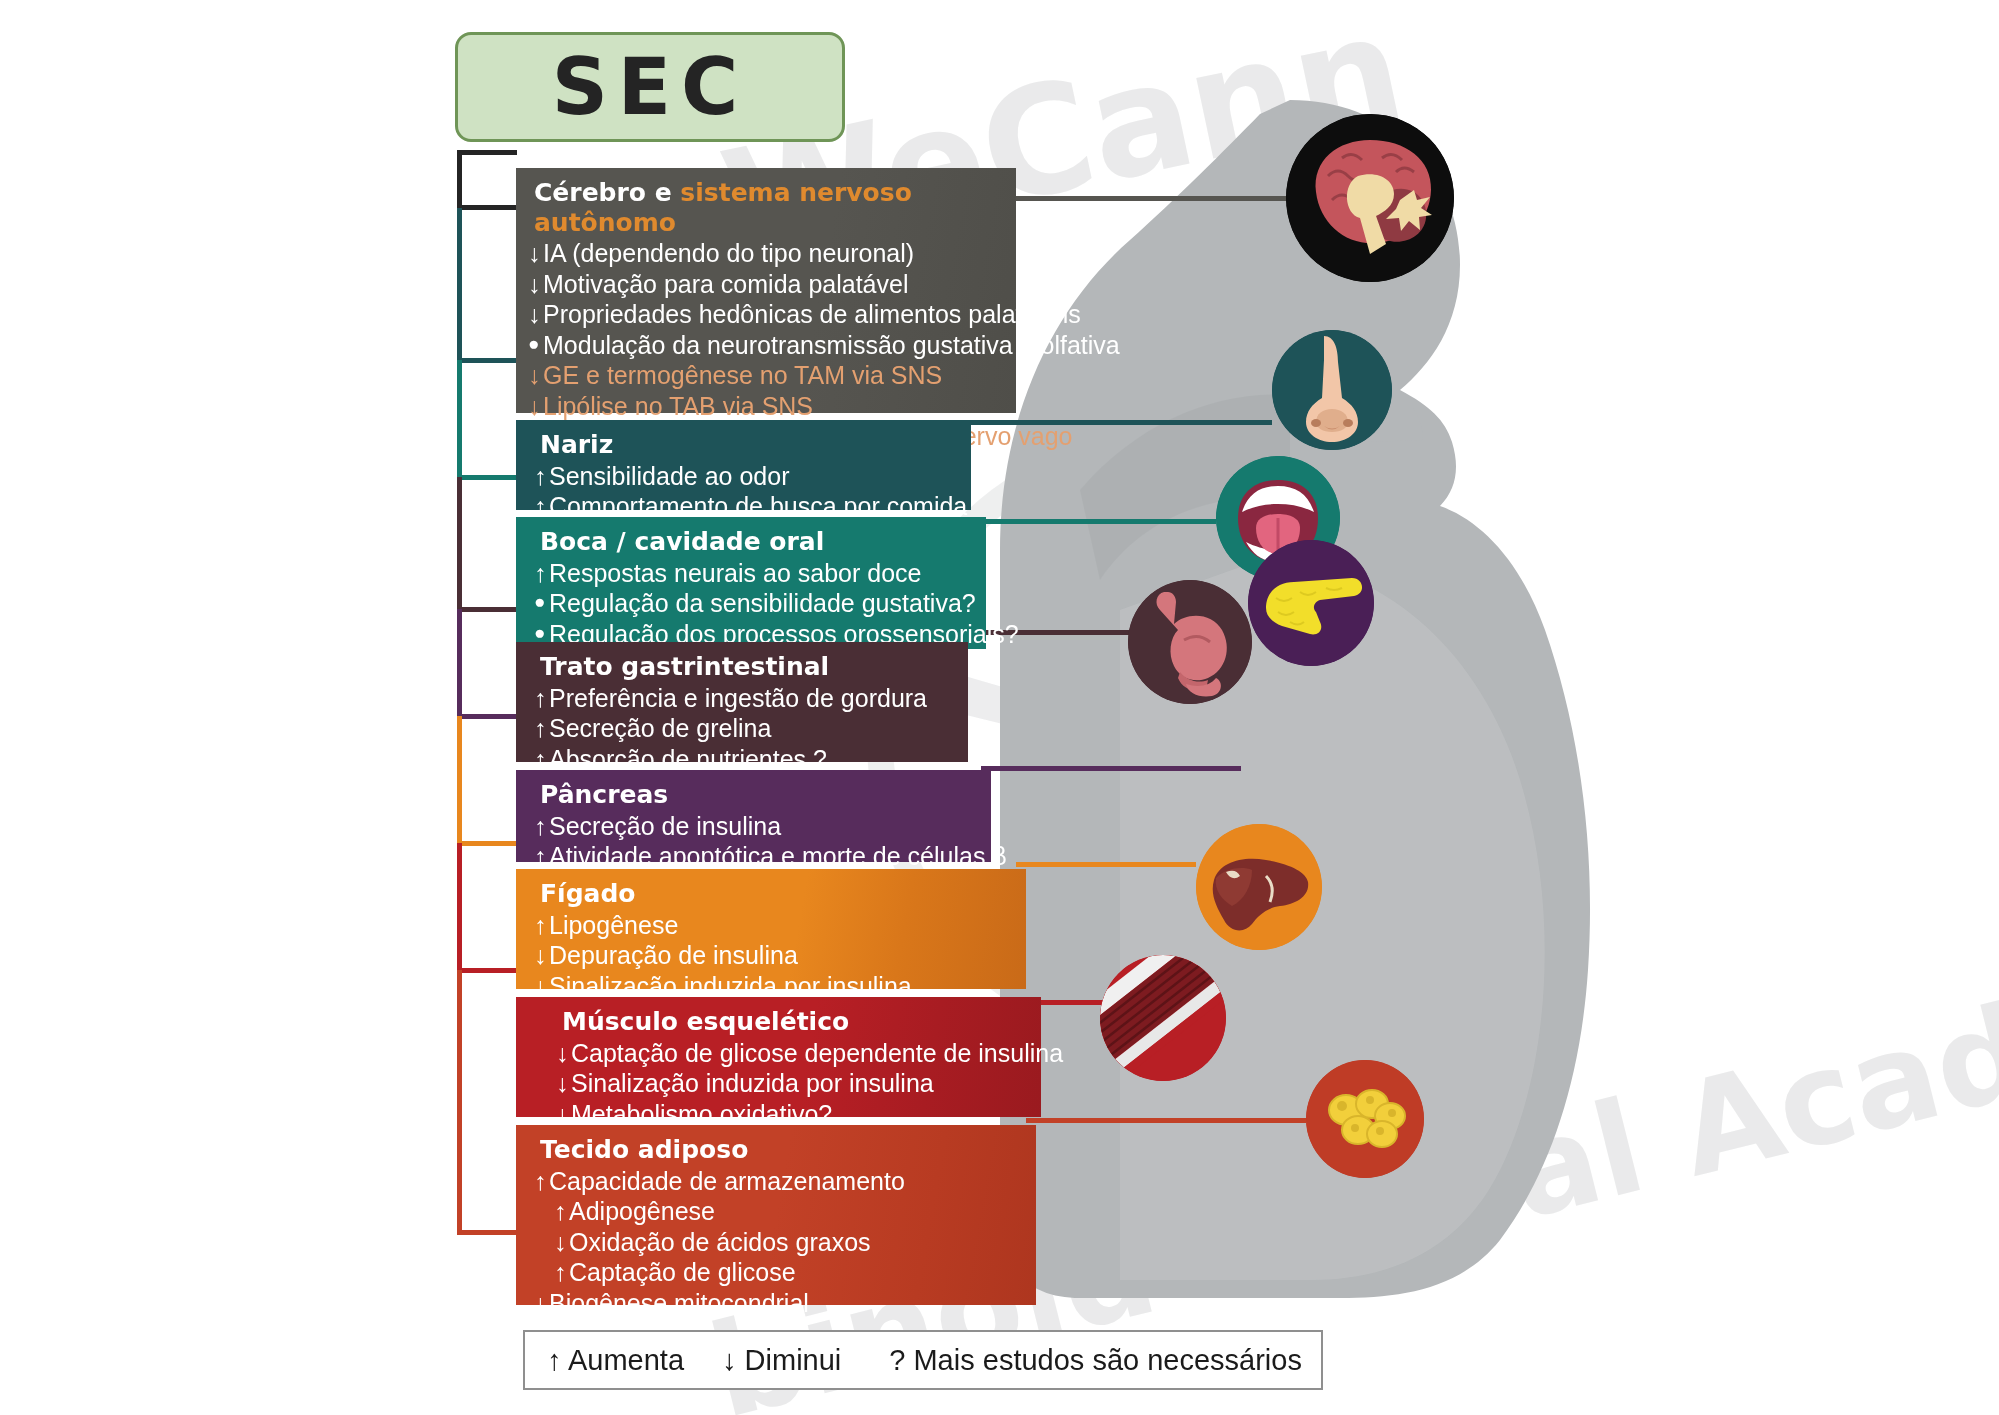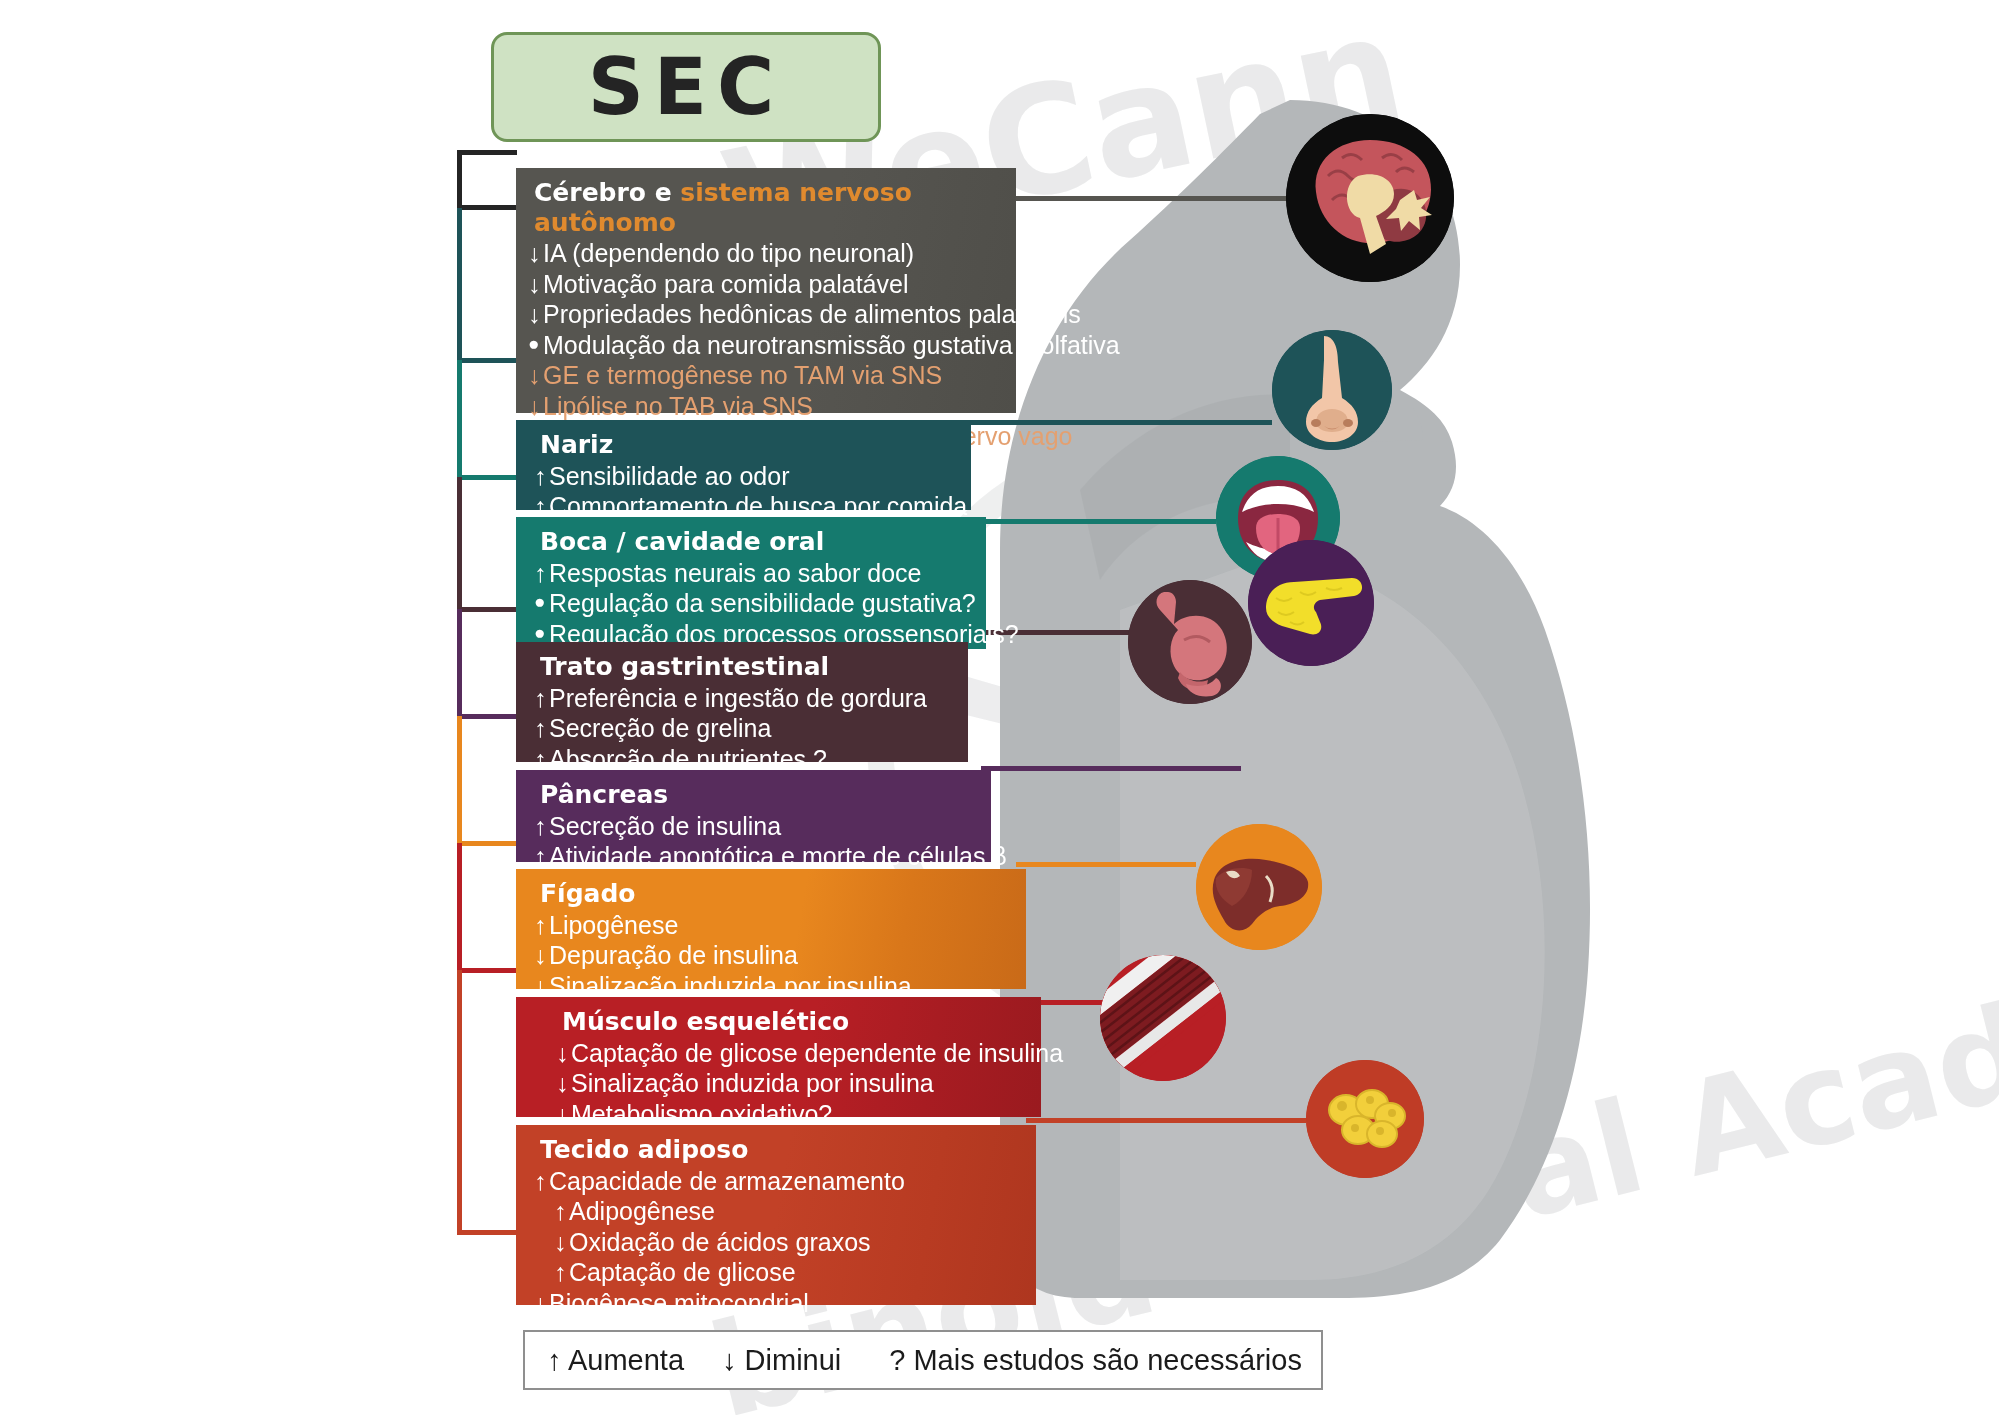--- a/index.html
+++ b/index.html
@@ -25,21 +25,21 @@
   .wm2{left:-10px;top:1060px;font-size:128px;transform:rotate(-14deg);}
 
   
   .silhouette{position:absolute;left:960px;top:90px;}
 
   
   .sec-title{
     position:absolute;left:455px;top:32px;width:390px;height:110px;
     background:#cfe2c3;border:3px solid #6f9557;border-radius:16px;
     display:flex;align-items:center;justify-content:center;
-    box-sizing:border-box;z-index:6;margin-left:36px;
+    box-sizing:border-box;z-index:6;
   }
   .sec-title span{
     font-family:"DejaVu Sans", sans-serif;
     font-size:78px;font-weight:800;color:#242424;letter-spacing:10px;
   }
 
   
   .panel{
     position:absolute;box-sizing:border-box;
     padding:10px 16px 12px 18px;

